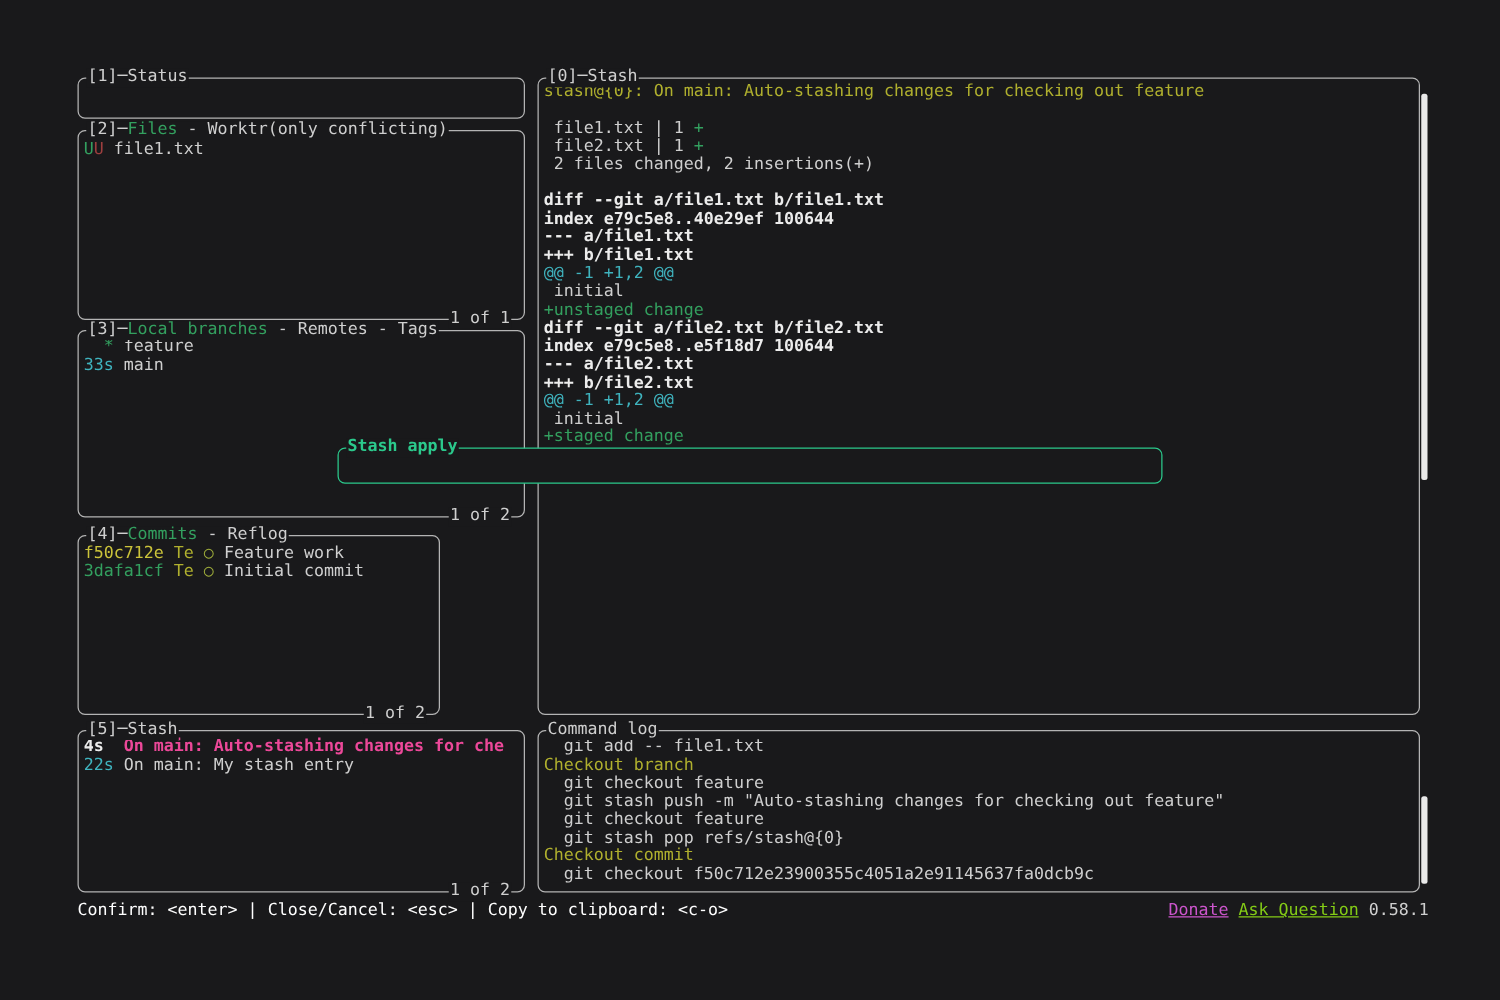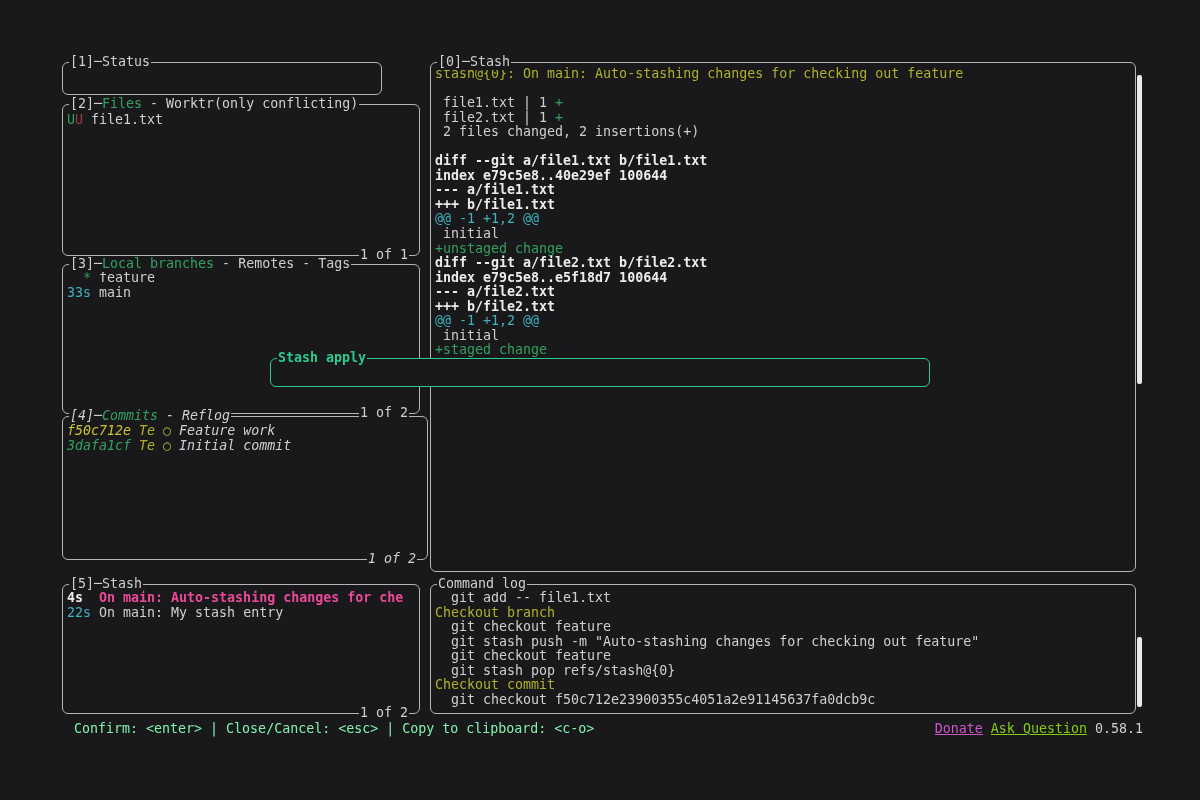--- a/index.html
+++ b/index.html
@@ -68,48 +68,48 @@
     z-index:5;
   }
 
   .statusbar {
     position:absolute;
     top:722px; left:62px; right:57px;
     white-space:pre;
     display:flex;
     justify-content:space-between;
   }
-  .sb-left { color:#86efac;margin-left:12px; }
+  .sb-left { color:#ffffff; }
   .sb-right { color:#cfcfcf; }
   .link-donate { color:#cc55cc; text-decoration:underline; }
   .link-ask { color:#84cc16; text-decoration:underline; }
 </style>
 </head>
 <body>
 
-<div class="panel" style="left:62px;top:62px;width:320px;height:33px;">
+<div class="panel" style="left:62px;top:62px;width:358px;height:33px;">
   <span class="panel-title"><span>[1]─</span><span>Status</span></span>
   <div class="content" style="padding-top:5px;">
     
   </div>
 </div>
 
 <div class="panel" style="left:62px;top:104px;width:358px;height:152px;">
   <span class="panel-title"><span>[2]─</span><span class="c-green">Files</span><span> - Worktr(only conflicting)</span></span>
   <span class="panel-count">1 of 1</span>
   <div class="content" style="padding-top:8px;"><div class="ln"><span class="c-green">U</span><span class="c-red">U</span><span> file1.txt</span></div></div>
 </div>
 
 <div class="panel" style="left:62px;top:264px;width:358px;height:150px;">
   <span class="panel-title"><span>[3]─</span><span class="c-green">Local branches</span><span> - Remotes - Tags</span></span>
   <span class="panel-count">1 of 2</span>
   <div class="content" style="padding-top:6px;"><div class="ln"><span>  </span><span class="c-green">*</span><span> feature</span></div><div class="ln"><span class="c-cyan">33s</span><span> main</span></div></div>
 </div>
 
-<div class="panel" style="left:62px;top:416px;width:366px;height:144px;font-style:italic;">
+<div class="panel" style="left:62px;top:428px;width:290px;height:144px;">
   <span class="panel-title"><span>[4]─</span><span class="c-green">Commits</span><span> - Reflog</span></span>
   <span class="panel-count">1 of 2</span>
   <div class="content" style="padding-top:7px;"><div class="ln"><span class="c-yellow">f50c712e</span><span> </span><span class="c-olive">Te</span><span> </span><span class="c-graph">○</span><span> Feature work</span></div><div class="ln"><span class="c-green">3dafa1cf</span><span> </span><span class="c-olive">Te</span><span> </span><span class="c-graph">○</span><span> Initial commit</span></div></div>
 </div>
 
 <div class="panel" style="left:62px;top:584px;width:358px;height:130px;">
   <span class="panel-title"><span>[5]─</span><span>Stash</span></span>
   <span class="panel-count">1 of 2</span>
   <div class="content" style="padding-top:6px;"><div class="ln"><span class="c-cyanb c-bold">4s</span><span class="c-boldw">  On main: Auto-stashing changes for che</span></div><div class="ln"><span class="c-cyan">22s</span><span> On main: My stash entry</span></div></div>
 </div>

